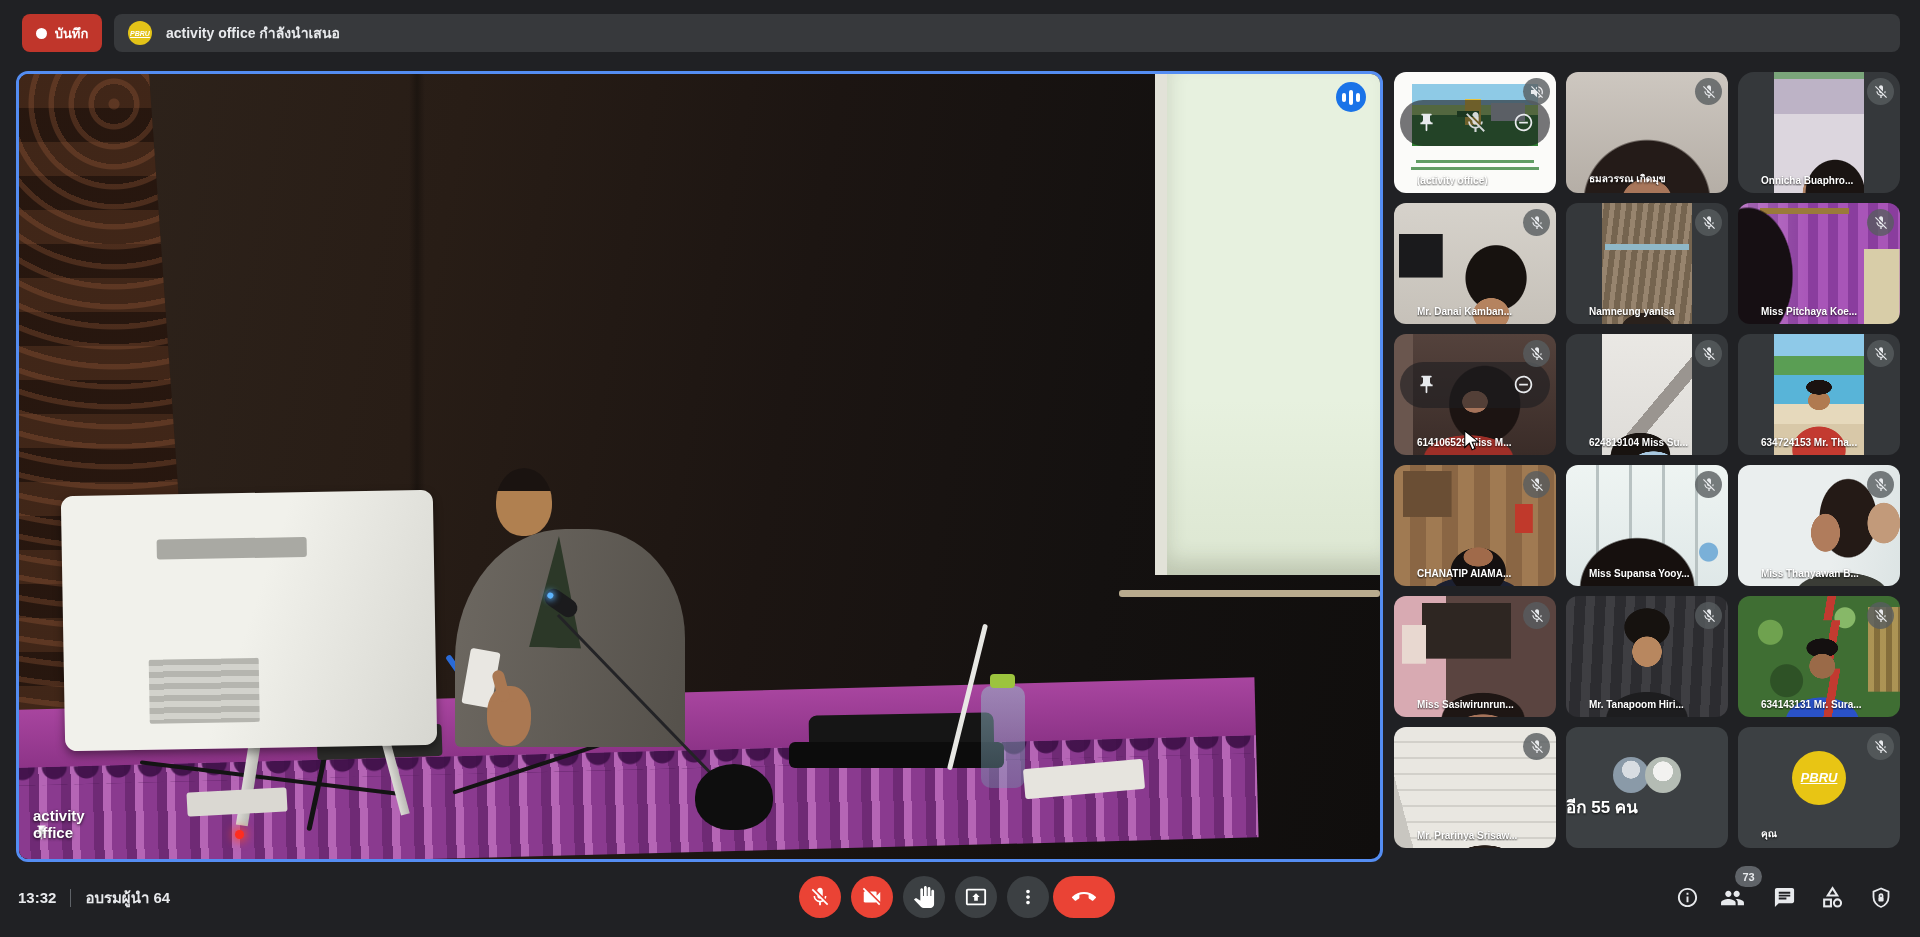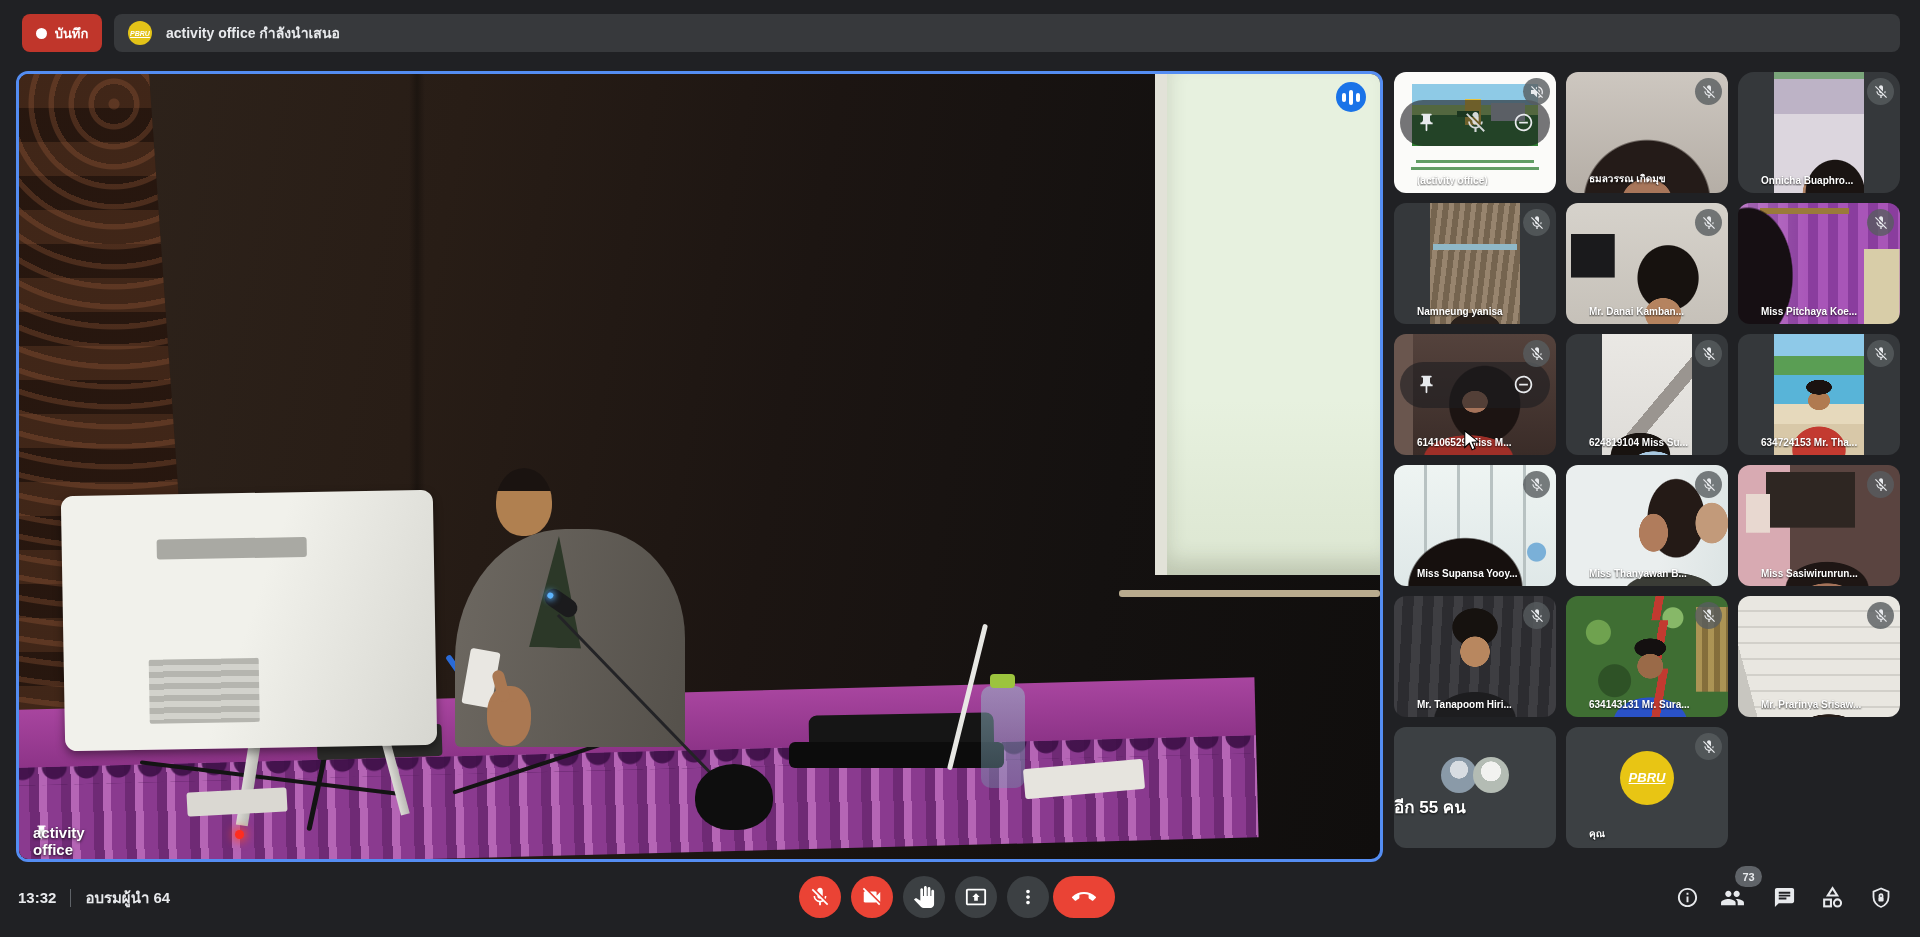--- a/index.html
+++ b/index.html
@@ -59,21 +59,21 @@
   #mic-base{left:676px;top:690px;width:78px;height:66px;background:#0e0e0e;border-radius:50% 50% 45% 45%;}
   #bag{left:790px;top:640px;width:185px;height:50px;background:#151515;border-radius:8px;transform:rotate(-1deg);}
   #bag2{left:770px;top:668px;width:215px;height:26px;background:#0c0c0c;border-radius:6px;}
   #bottle{left:962px;top:612px;width:44px;height:102px;border-radius:10px;
     background:linear-gradient(180deg,rgba(150,185,200,.55),rgba(115,155,175,.38));}
   #bottle:before{content:"";position:absolute;left:9px;top:-12px;width:25px;height:14px;background:#9cc43e;border-radius:4px;}
   #straw{left:946px;top:548px;width:5px;height:150px;background:#e8e8e4;border-radius:3px;transform:rotate(14deg);}
   #papers-r{left:1005px;top:690px;width:120px;height:30px;background:#e6e4de;transform:rotate(-5deg);border-radius:3px;}
   #papers-l{left:168px;top:716px;width:100px;height:24px;background:#dad8d2;transform:rotate(-3deg);border-radius:3px;}
   #led{left:216px;top:756px;width:9px;height:9px;border-radius:50%;background:#ff2d1f;box-shadow:0 0 9px 3px rgba(255,70,35,.7);}
-  #main-label{left:14px;bottom:18px;display:flex;align-items:flex-start;gap:12px;color:#fff;font-size:15px;font-weight:700;
+  #main-label{left:14px;bottom:18px;display:flex;align-items:flex-end;gap:12px;color:#fff;font-size:15px;font-weight:700;
     text-shadow:0 1px 3px rgba(0,0,0,.9);position:absolute;}
   #main-label svg{position:static;}
   #speak-badge{right:14px;top:8px;width:30px;height:30px;border-radius:50%;background:#1a73e8;
     display:flex;align-items:center;justify-content:center;gap:3px;}
   #speak-badge i{position:static;display:block;width:4px;background:#fff;border-radius:2px;}
   
   #tiles{left:1394px;top:72px;width:506px;height:777px;display:grid;
     grid-template-columns:repeat(3,162px);grid-auto-rows:121px;gap:10px;}
   .tile{position:relative;background:#3c4043;border-radius:12px;overflow:hidden;}
   .tile-name{position:absolute;left:23px;bottom:7px;right:30px;color:#fff;font-size:10px;font-weight:700;
@@ -305,39 +305,39 @@
     <div class="tile scene-t3">
 
     <div class="audio-ind">
       <svg class="ai-mic" width="16" height="16" viewBox="0 0 24 24" fill="#e8eaed">
           <path d="M19 11h-1.7c0 .74-.16 1.43-.43 2.05l1.23 1.23c.56-.98.9-2.09.9-3.28zm-4.02.17c0-.06.02-.11.02-.17V5c0-1.66-1.34-3-3-3S9 3.34 9 5v.18l5.98 5.99zM4.27 3L3 4.27l6.01 6.01V11c0 1.66 1.33 3 2.99 3 .22 0 .44-.03.65-.08l1.66 1.66c-.71.33-1.5.52-2.31.52-2.76 0-5.3-2.1-5.3-5.1H5c0 3.41 2.72 6.23 6 6.72V21h2v-3.28c.91-.13 1.77-.45 2.54-.9L19.73 21 21 19.73 4.27 3z"></path>
         </svg>
 
     </div>
     <div class="tile-name">Onnicha Buaphro...</div>
   </div>
+    <div class="tile scene-t4">
+
+    <div class="audio-ind">
+      <svg class="ai-mic" width="16" height="16" viewBox="0 0 24 24" fill="#e8eaed">
+          <path d="M19 11h-1.7c0 .74-.16 1.43-.43 2.05l1.23 1.23c.56-.98.9-2.09.9-3.28zm-4.02.17c0-.06.02-.11.02-.17V5c0-1.66-1.34-3-3-3S9 3.34 9 5v.18l5.98 5.99zM4.27 3L3 4.27l6.01 6.01V11c0 1.66 1.33 3 2.99 3 .22 0 .44-.03.65-.08l1.66 1.66c-.71.33-1.5.52-2.31.52-2.76 0-5.3-2.1-5.3-5.1H5c0 3.41 2.72 6.23 6 6.72V21h2v-3.28c.91-.13 1.77-.45 2.54-.9L19.73 21 21 19.73 4.27 3z"></path>
+        </svg>
+
+    </div>
+    <div class="tile-name">Mr. Danai Kamban...</div>
+  </div>
     <div class="tile scene-t5">
 
     <div class="audio-ind">
       <svg class="ai-mic" width="16" height="16" viewBox="0 0 24 24" fill="#e8eaed">
           <path d="M19 11h-1.7c0 .74-.16 1.43-.43 2.05l1.23 1.23c.56-.98.9-2.09.9-3.28zm-4.02.17c0-.06.02-.11.02-.17V5c0-1.66-1.34-3-3-3S9 3.34 9 5v.18l5.98 5.99zM4.27 3L3 4.27l6.01 6.01V11c0 1.66 1.33 3 2.99 3 .22 0 .44-.03.65-.08l1.66 1.66c-.71.33-1.5.52-2.31.52-2.76 0-5.3-2.1-5.3-5.1H5c0 3.41 2.72 6.23 6 6.72V21h2v-3.28c.91-.13 1.77-.45 2.54-.9L19.73 21 21 19.73 4.27 3z"></path>
         </svg>
 
     </div>
     <div class="tile-name">Namneung yanisa</div>
-  </div>
-    <div class="tile scene-t4">
-
-    <div class="audio-ind">
-      <svg class="ai-mic" width="16" height="16" viewBox="0 0 24 24" fill="#e8eaed">
-          <path d="M19 11h-1.7c0 .74-.16 1.43-.43 2.05l1.23 1.23c.56-.98.9-2.09.9-3.28zm-4.02.17c0-.06.02-.11.02-.17V5c0-1.66-1.34-3-3-3S9 3.34 9 5v.18l5.98 5.99zM4.27 3L3 4.27l6.01 6.01V11c0 1.66 1.33 3 2.99 3 .22 0 .44-.03.65-.08l1.66 1.66c-.71.33-1.5.52-2.31.52-2.76 0-5.3-2.1-5.3-5.1H5c0 3.41 2.72 6.23 6 6.72V21h2v-3.28c.91-.13 1.77-.45 2.54-.9L19.73 21 21 19.73 4.27 3z"></path>
-        </svg>
-
-    </div>
-    <div class="tile-name">Mr. Danai Kamban...</div>
   </div>
     <div class="tile scene-t6">
 
     <div class="audio-ind">
       <svg class="ai-mic" width="16" height="16" viewBox="0 0 24 24" fill="#e8eaed">
           <path d="M19 11h-1.7c0 .74-.16 1.43-.43 2.05l1.23 1.23c.56-.98.9-2.09.9-3.28zm-4.02.17c0-.06.02-.11.02-.17V5c0-1.66-1.34-3-3-3S9 3.34 9 5v.18l5.98 5.99zM4.27 3L3 4.27l6.01 6.01V11c0 1.66 1.33 3 2.99 3 .22 0 .44-.03.65-.08l1.66 1.66c-.71.33-1.5.52-2.31.52-2.76 0-5.3-2.1-5.3-5.1H5c0 3.41 2.72 6.23 6 6.72V21h2v-3.28c.91-.13 1.77-.45 2.54-.9L19.73 21 21 19.73 4.27 3z"></path>
         </svg>
 
     </div>
     <div class="tile-name">Miss Pitchaya Koe...</div>
@@ -378,20 +378,30 @@
     <div class="tile scene-t9">
 
     <div class="audio-ind">
       <svg class="ai-mic" width="16" height="16" viewBox="0 0 24 24" fill="#e8eaed">
           <path d="M19 11h-1.7c0 .74-.16 1.43-.43 2.05l1.23 1.23c.56-.98.9-2.09.9-3.28zm-4.02.17c0-.06.02-.11.02-.17V5c0-1.66-1.34-3-3-3S9 3.34 9 5v.18l5.98 5.99zM4.27 3L3 4.27l6.01 6.01V11c0 1.66 1.33 3 2.99 3 .22 0 .44-.03.65-.08l1.66 1.66c-.71.33-1.5.52-2.31.52-2.76 0-5.3-2.1-5.3-5.1H5c0 3.41 2.72 6.23 6 6.72V21h2v-3.28c.91-.13 1.77-.45 2.54-.9L19.73 21 21 19.73 4.27 3z"></path>
         </svg>
 
     </div>
     <div class="tile-name">634724153 Mr. Tha...</div>
   </div>
+    <div class="tile scene-t10">
+
+    <div class="audio-ind">
+      <svg class="ai-mic" width="16" height="16" viewBox="0 0 24 24" fill="#e8eaed">
+          <path d="M19 11h-1.7c0 .74-.16 1.43-.43 2.05l1.23 1.23c.56-.98.9-2.09.9-3.28zm-4.02.17c0-.06.02-.11.02-.17V5c0-1.66-1.34-3-3-3S9 3.34 9 5v.18l5.98 5.99zM4.27 3L3 4.27l6.01 6.01V11c0 1.66 1.33 3 2.99 3 .22 0 .44-.03.65-.08l1.66 1.66c-.71.33-1.5.52-2.31.52-2.76 0-5.3-2.1-5.3-5.1H5c0 3.41 2.72 6.23 6 6.72V21h2v-3.28c.91-.13 1.77-.45 2.54-.9L19.73 21 21 19.73 4.27 3z"></path>
+        </svg>
+
+    </div>
+    <div class="tile-name">CHANATIP AIAMA...</div>
+  </div>
     <div class="tile scene-t11">
 
     <div class="audio-ind">
       <svg class="ai-mic" width="16" height="16" viewBox="0 0 24 24" fill="#e8eaed">
           <path d="M19 11h-1.7c0 .74-.16 1.43-.43 2.05l1.23 1.23c.56-.98.9-2.09.9-3.28zm-4.02.17c0-.06.02-.11.02-.17V5c0-1.66-1.34-3-3-3S9 3.34 9 5v.18l5.98 5.99zM4.27 3L3 4.27l6.01 6.01V11c0 1.66 1.33 3 2.99 3 .22 0 .44-.03.65-.08l1.66 1.66c-.71.33-1.5.52-2.31.52-2.76 0-5.3-2.1-5.3-5.1H5c0 3.41 2.72 6.23 6 6.72V21h2v-3.28c.91-.13 1.77-.45 2.54-.9L19.73 21 21 19.73 4.27 3z"></path>
         </svg>
 
     </div>
     <div class="tile-name">Miss Supansa Yooy...</div>
   </div>

